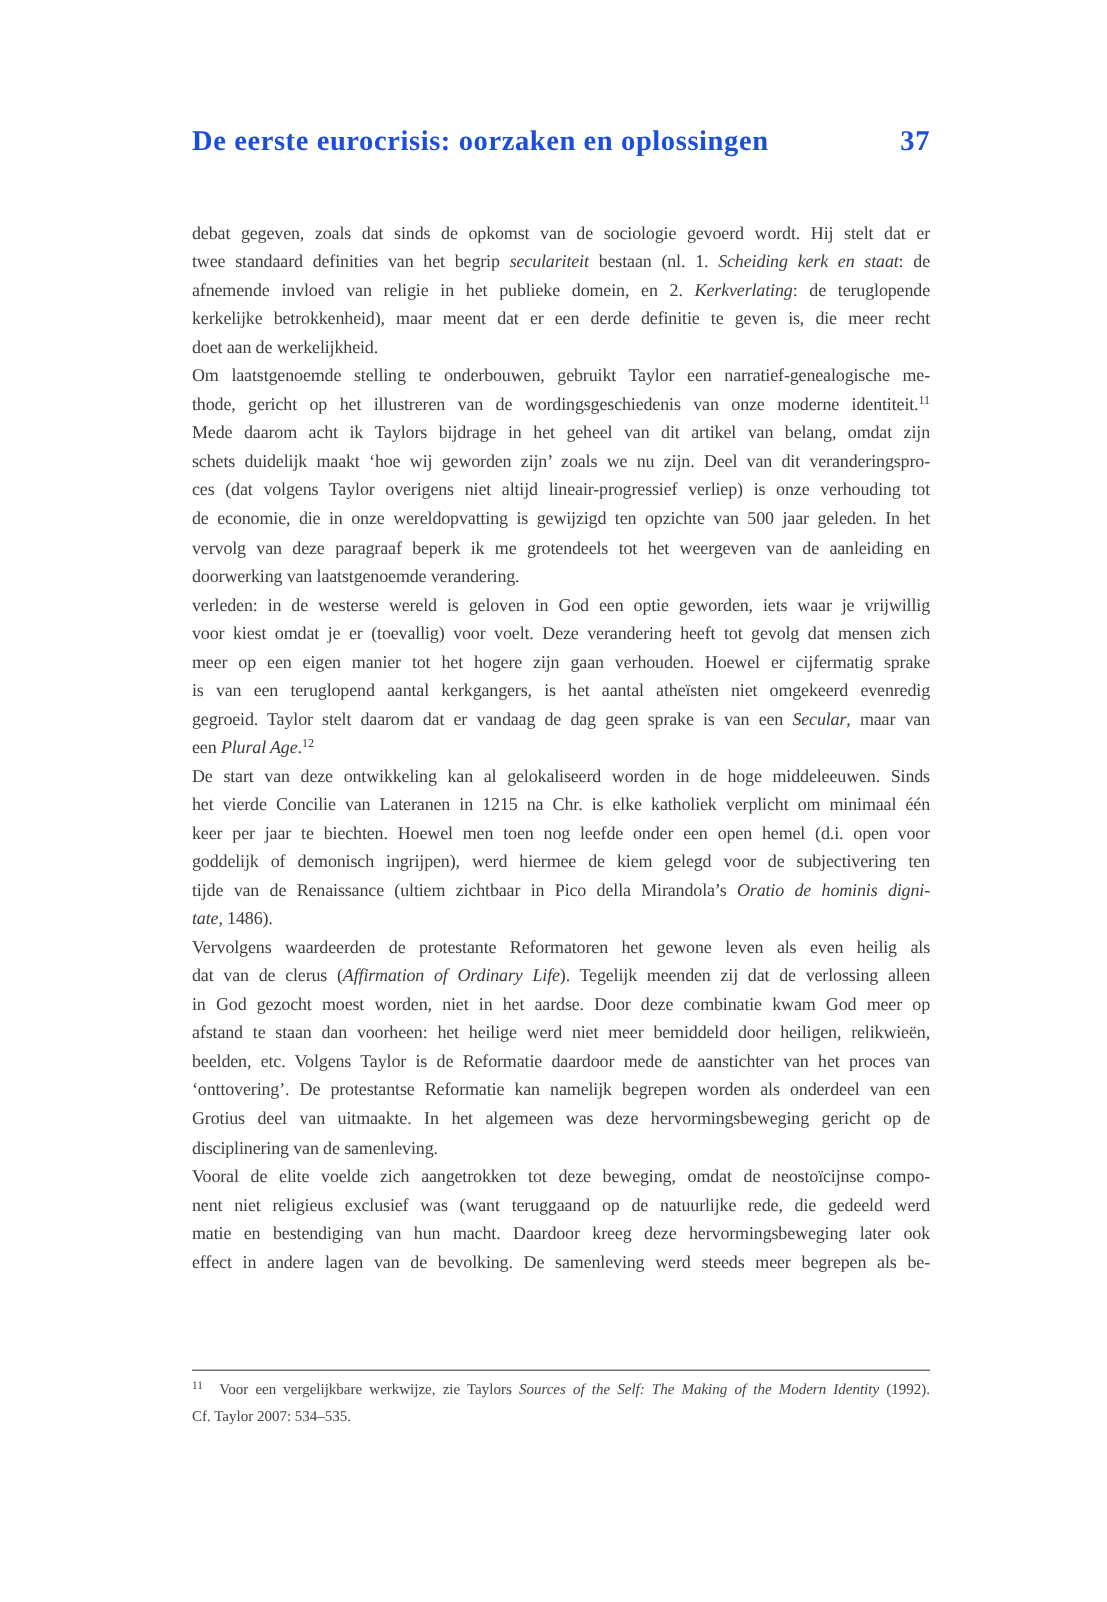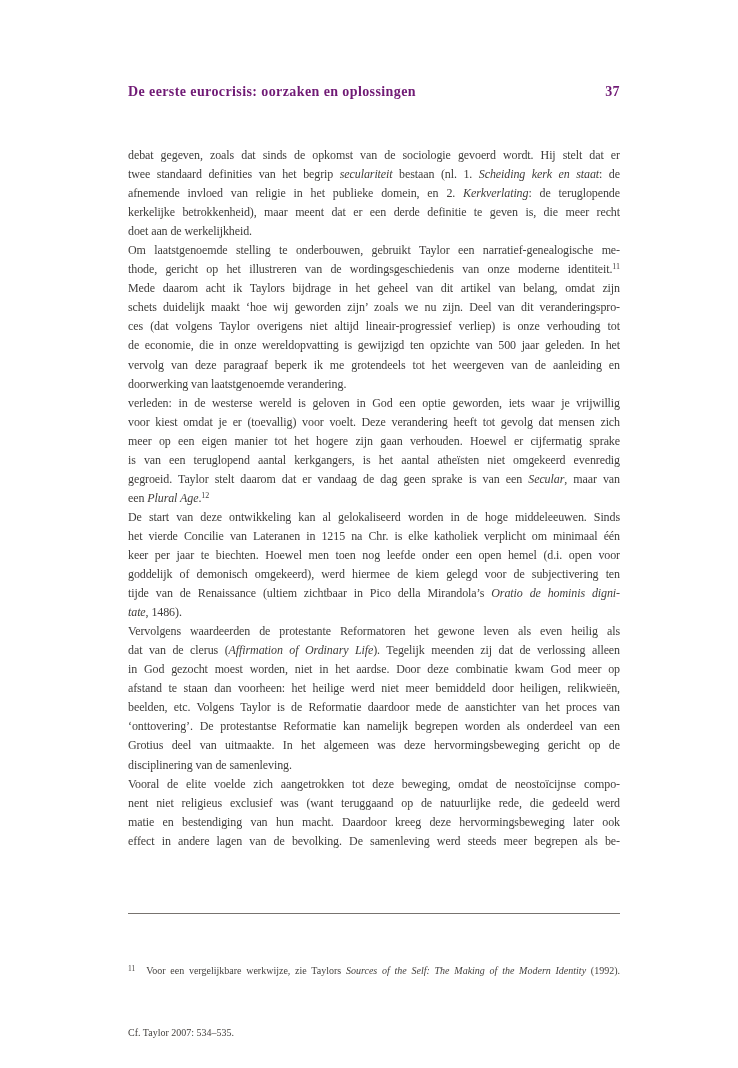--- a/index.html
+++ b/index.html
@@ -7,21 +7,21 @@
     width: 738px; height: 1068px;
     background: #ffffff;
     position: relative;
     font-family: "Liberation Serif", "DejaVu Serif", serif;
     color: #3e3c3a;
     overflow: hidden;
   }
   .page-header {
     position: absolute; left: 128px; top: 84px; width: 492px;
     display: flex; justify-content: space-between; align-items: baseline;
-    color: #701a75; font-weight: bold; font-size: 14px; letter-spacing: 0.4px;
+    color: #1d4ed8; font-weight: bold; font-size: 19px; letter-spacing: 0.4px;
   }
   .body-text {
     position: absolute; left: 128px; top: 146px; width: 492px;
     font-size: 12px; letter-spacing: -0.1px;
   }
   .line {
     height: 19.05px; line-height: 19.05px;
     text-align: justify; text-align-last: justify;
     overflow: hidden; white-space: normal;
   }
@@ -36,21 +36,20 @@
     height: 1px; background: #77736f;
   }
   .footnotes {
     position: absolute; left: 128px; top: 918px; width: 492px;
     font-size: 10px; color: #45423f;
   }
   .fn-line {
     height: 18.4px; line-height: 18.4px;
     text-align: justify; text-align-last: justify;
     overflow: hidden;
-    margin-top: 44px;
   }
   .fn-line.end { text-align-last: left; }
   .fn-num {
     font-size: 7.5px; line-height: 0;
     position: relative; top: -3px;
     margin-right: 11px;
   }
 </style>
 </head>
 <body>
@@ -83,21 +82,21 @@
       <div class="line"><span>voor kiest omdat je er (toevallig) voor voelt. Deze verandering heeft tot gevolg dat mensen zich</span></div>
       <div class="line"><span>meer op een eigen manier tot het hogere zijn gaan verhouden. Hoewel er cijfermatig sprake</span></div>
       <div class="line"><span>is van een teruglopend aantal kerkgangers, is het aantal atheïsten niet omgekeerd evenredig</span></div>
       <div class="line"><span>gegroeid. Taylor stelt daarom dat er vandaag de dag geen sprake is van een </span><em>Secular</em><span>, maar van</span></div>
       <div class="line end"><span>een </span><em>Plural Age</em><span>.</span><span class="supref">12</span></div>
     </div>
     <div>
       <div class="line"><span>De start van deze ontwikkeling kan al gelokaliseerd worden in de hoge middeleeuwen. Sinds</span></div>
       <div class="line"><span>het vierde Concilie van Lateranen in 1215 na Chr. is elke katholiek verplicht om minimaal één</span></div>
       <div class="line"><span>keer per jaar te biechten. Hoewel men toen nog leefde onder een open hemel (d.i. open voor</span></div>
-      <div class="line"><span>goddelijk of demonisch omgekeerd), werd hiermee de kiem gelegd voor de subjectivering ten</span></div>
+      <div class="line"><span>goddelijk of demonisch ingrijpen), werd hiermee de kiem gelegd voor de subjectivering ten</span></div>
       <div class="line"><span>tijde van de Renaissance (ultiem zichtbaar in Pico della Mirandola’s </span><em>Oratio de hominis digni-</em></div>
       <div class="line end"><em>tate</em><span>, 1486).</span></div>
     </div>
     <div>
       <div class="line"><span>Vervolgens waardeerden de protestante Reformatoren het gewone leven als even heilig als</span></div>
       <div class="line"><span>dat van de clerus (</span><em>Affirmation of Ordinary Life</em><span>). Tegelijk meenden zij dat de verlossing alleen</span></div>
       <div class="line"><span>in God gezocht moest worden, niet in het aardse. Door deze combinatie kwam God meer op</span></div>
       <div class="line"><span>afstand te staan dan voorheen: het heilige werd niet meer bemiddeld door heiligen, relikwieën,</span></div>
       <div class="line"><span>beelden, etc. Volgens Taylor is de Reformatie daardoor mede de aanstichter van het proces van</span></div>
       <div class="line"><span>‘onttovering’. De protestantse Reformatie kan namelijk begrepen worden als onderdeel van een</span></div>

